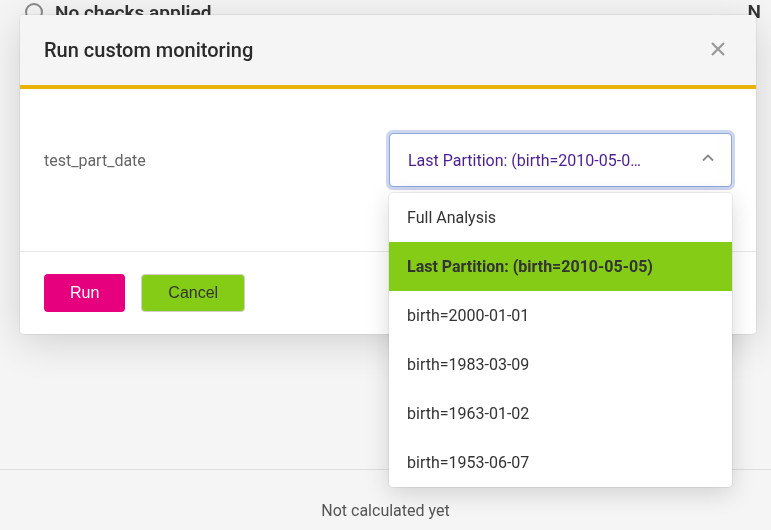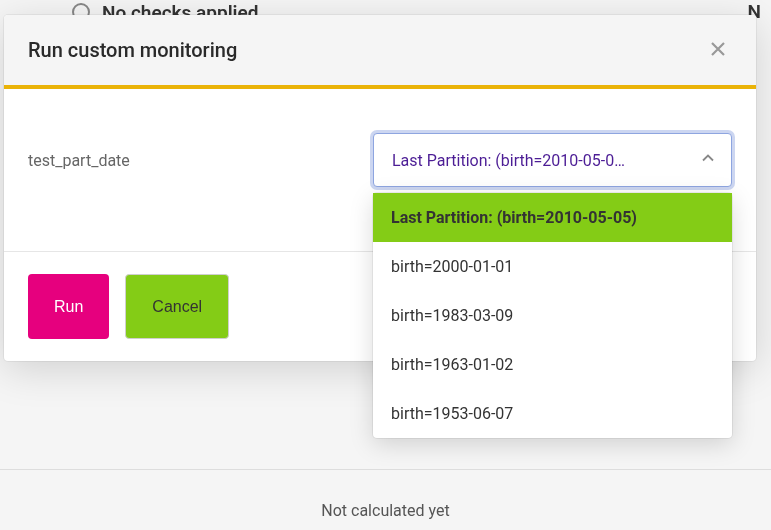--- a/index.html
+++ b/index.html
@@ -17,21 +17,21 @@
       background: #f5f5f5;
     }
     .backdrop-row {
       position: absolute;
       top: 0;
       left: 0;
       right: 0;
       height: 24px;
       display: flex;
       align-items: center;
-      padding: 0 72px;
+      padding: 0 25px;
       color: #333;
       font-size: 19px;
       font-weight: 600;
     }
     .backdrop-clock {
       width: 18px;
       height: 18px;
       border: 2px solid #888;
       border-radius: 50%;
       margin-right: 12px;
@@ -57,21 +57,21 @@
     .backdrop-divider {
       position: absolute;
       bottom: 60px;
       left: 0;
       right: 0;
       border-top: 1px solid #ddd;
     }
     .modal {
       position: absolute;
       top: 15px;
-      left: 4px;
+      left: 20px;
       right: 15px;
       background: #fff;
       border-radius: 4px;
       box-shadow: 0 8px 40px rgba(0,0,0,0.15), 0 0 0 1px rgba(0,0,0,0.05);
     }
     .modal-header {
       background: #f5f5f5;
       padding: 22px 24px;
       display: flex;
       align-items: center;
@@ -181,21 +181,21 @@
       background: #84cc16;
       font-weight: 700;
     }
     .modal-footer {
       border-top: 1px solid #e6e6e6;
       padding: 22px 24px;
       display: flex;
       gap: 16px;
     }
     .btn {
-      height: 65px;
+      height: 38px;
       padding: 0 26px;
       border-radius: 4px;
       font-size: 16px;
       font-weight: 500;
       cursor: pointer;
       border: none;
     }
     .btn-primary {
       background: #e6007e;
       color: #fff;
@@ -237,20 +237,21 @@
         <div class="select-box focused">
           <span class="select-text">Last Partition: (birth=2010-05-0…</span>
           <span class="chevron">
             <svg width="14" height="14" viewBox="0 0 14 14" fill="none" stroke="currentColor" stroke-width="1.8">
                 <path d="M2 9 L7 4 L12 9"></path>
               </svg>
           </span>
         </div>
         <div class="dropdown">
           <div class="dropdown-inner">
+            <div class="dropdown-item">Full Analysis</div>
             <div class="dropdown-item selected">Last Partition: (birth=2010-05-05)</div>
             <div class="dropdown-item">birth=2000-01-01</div>
             <div class="dropdown-item">birth=1983-03-09</div>
             <div class="dropdown-item">birth=1963-01-02</div>
             <div class="dropdown-item">birth=1953-06-07</div>
           </div>
         </div>
       </div>
     </div>
 

